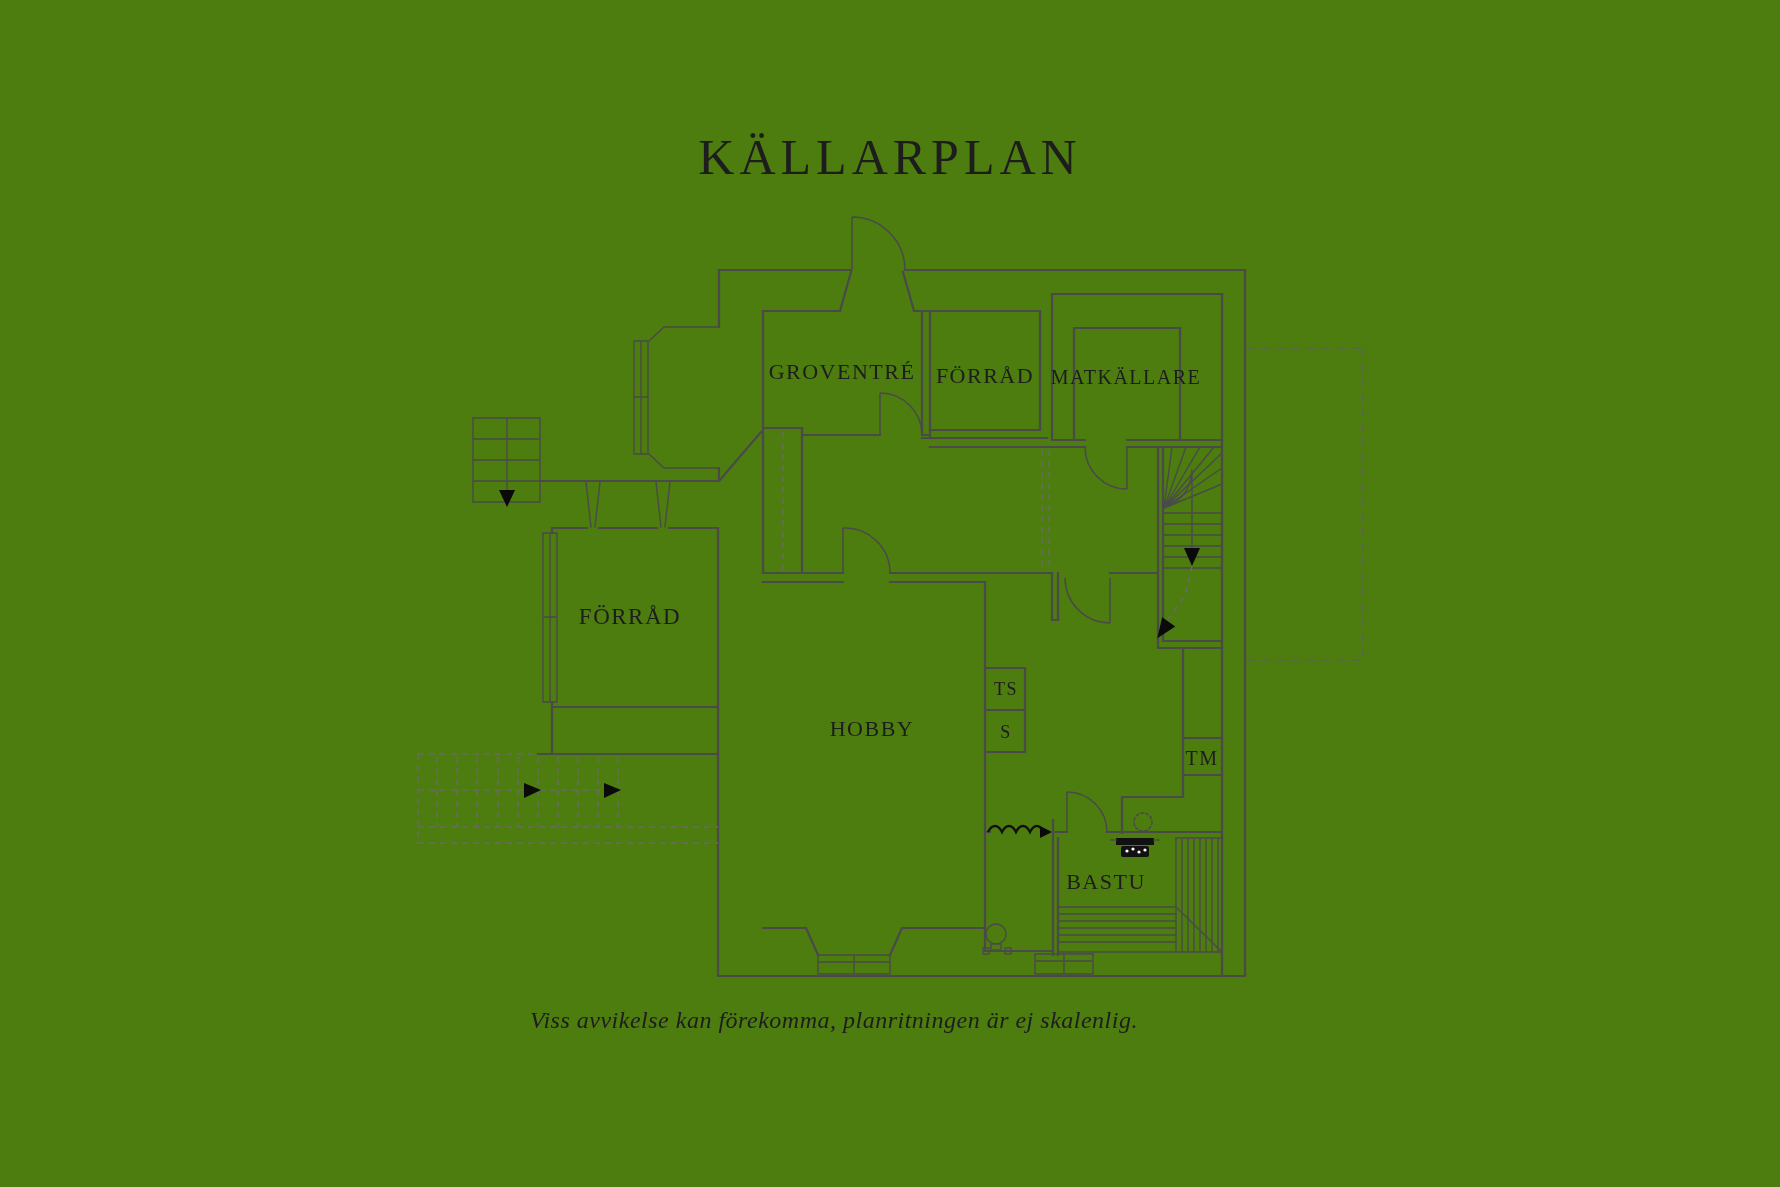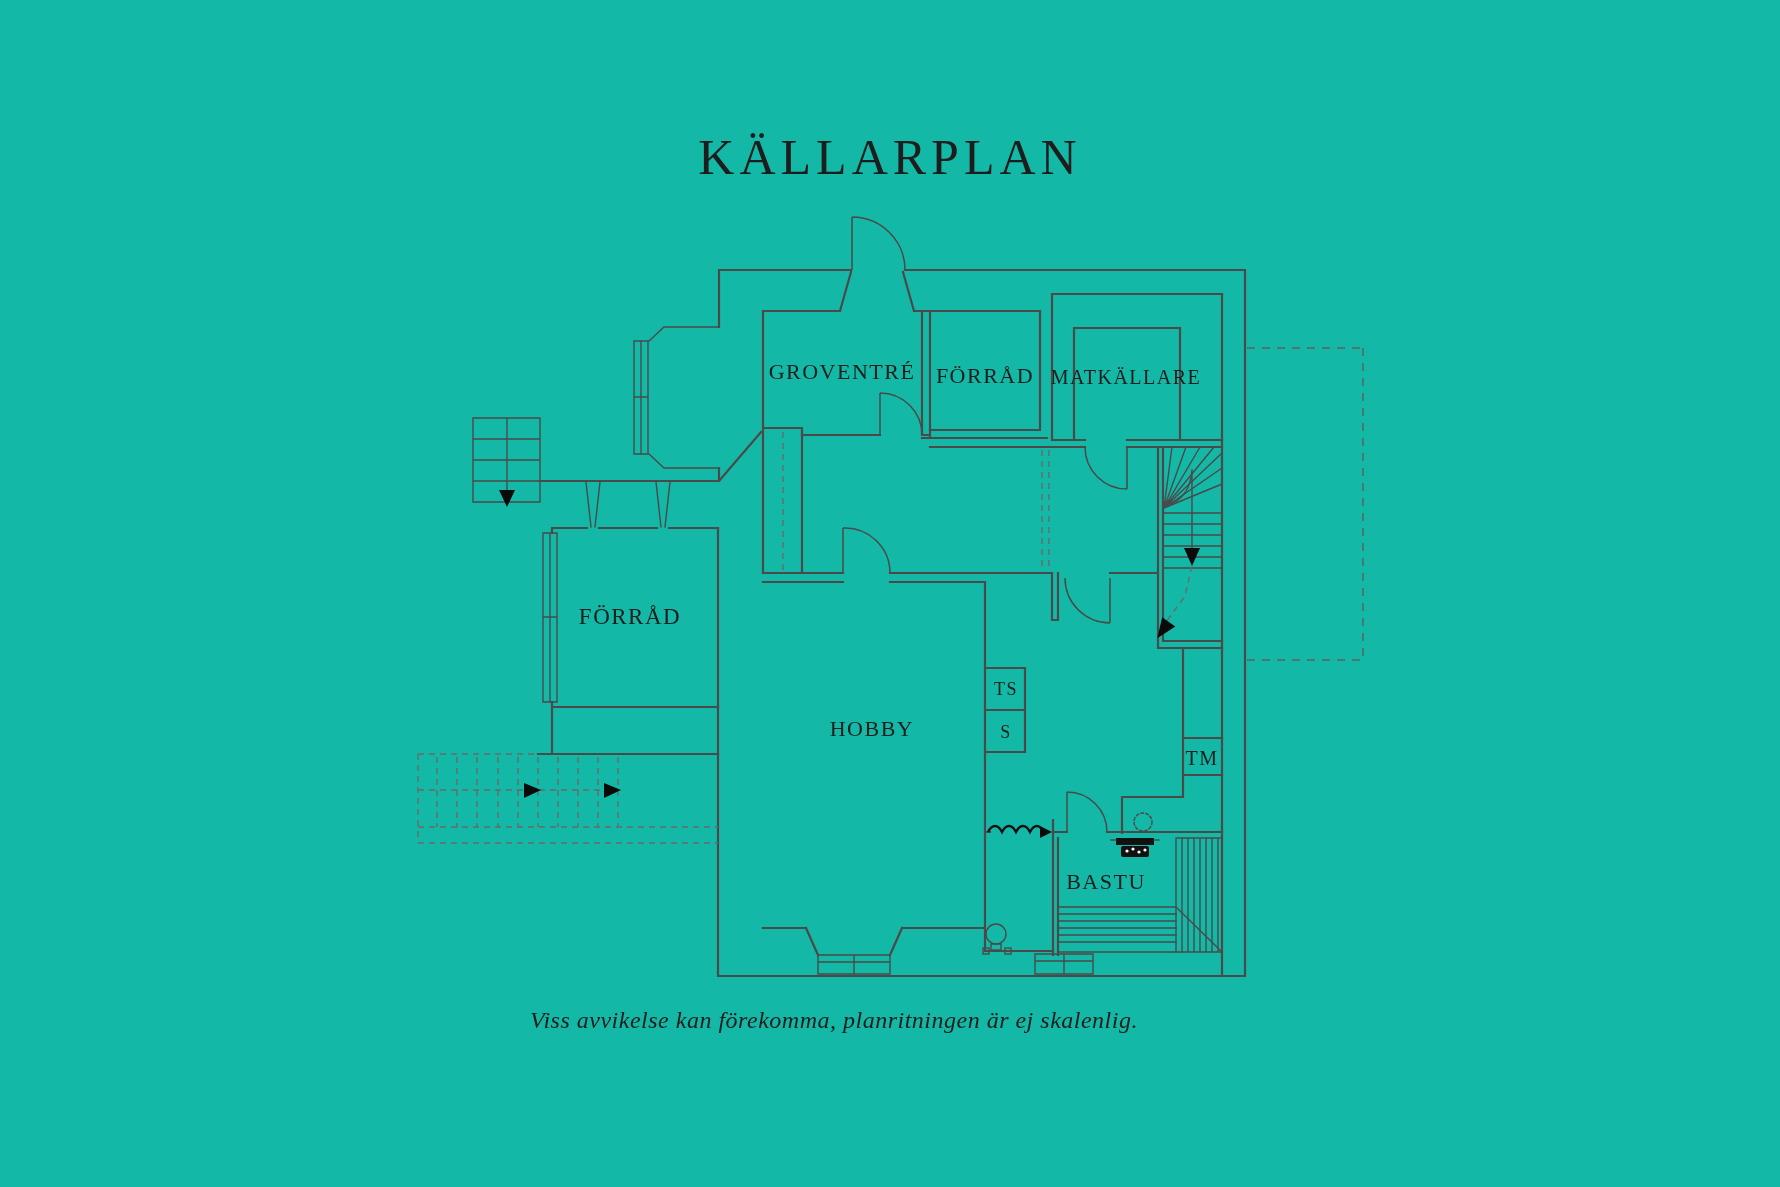--- a/index.html
+++ b/index.html
@@ -1,16 +1,16 @@
 <!DOCTYPE html>
 <html><head>
 <meta charset="utf-8">
 <style>
   html,body{margin:0;padding:0;background:#ffffff;}
-  .page{position:relative;width:1780px;height:1187px;background:#14b8a6;overflow:hidden;
+  .page{position:relative;width:1780px;height:1187px;background:#4d7c0f;overflow:hidden;
         font-family:"Liberation Serif","DejaVu Serif",serif;}
   svg{display:block;}
   .wall{fill:none;stroke:#4a4a4a;stroke-width:2.2;stroke-linecap:square;}
   .thinline{fill:none;stroke:#4a4a4a;stroke-width:1.4;stroke-linecap:square;}
   .doorline{fill:none;stroke:#4a4a4a;stroke-width:1.5;}
   .dashline{fill:none;stroke:#606060;stroke-width:1.5;stroke-dasharray:8 7;}
   .dashsmall{fill:none;stroke:#6a6a6a;stroke-width:1.4;stroke-dasharray:6 5;}
   .arrow{fill:#0a0a0a;stroke:none;}
   .blackfill{fill:#111111;stroke:none;}
   .title-text{font-size:50px;letter-spacing:5px;fill:#1d1d1d;}

